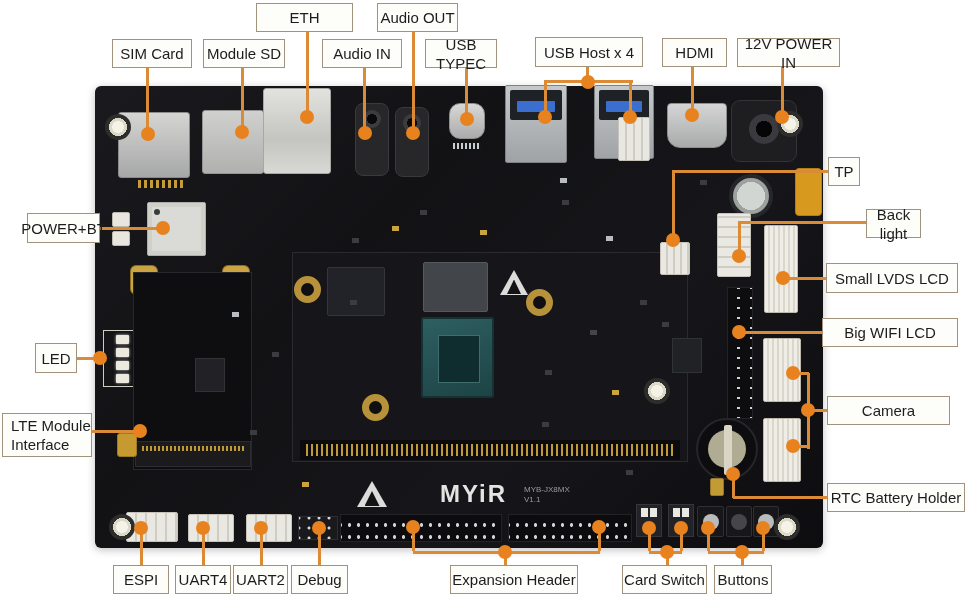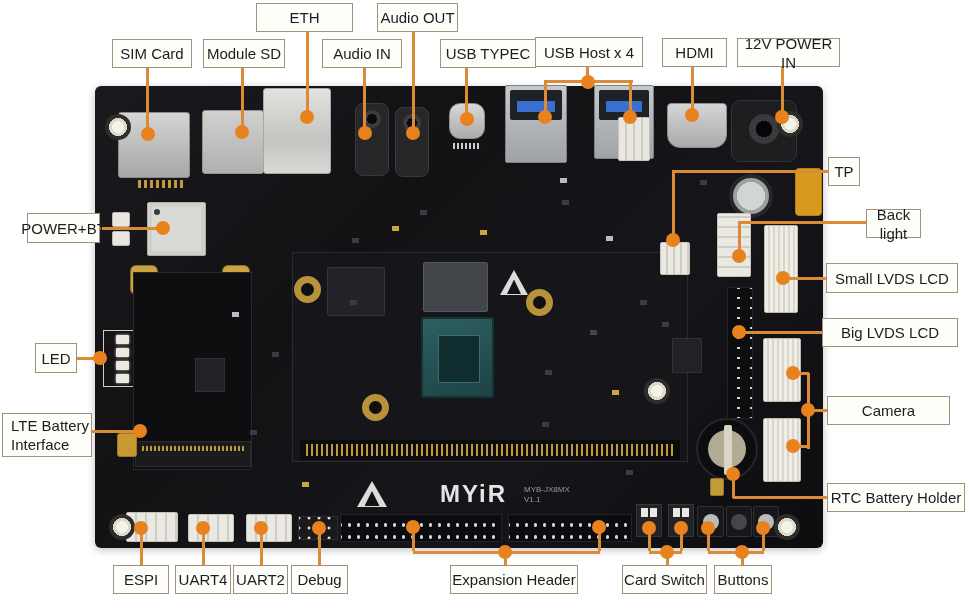--- a/index.html
+++ b/index.html
@@ -273,21 +273,21 @@
       <div class="callout-dot" style="left: 300px; top: 110px;"></div>
       <div class="callout-label" style="left: 256px; top: 3px; width: 97px; height: 29px;">ETH</div>
       <div class="callout-line" style="left: 363px; top: 68px; width: 3px; height: 65px;"></div>
       <div class="callout-dot" style="left: 358px; top: 126px;"></div>
       <div class="callout-label" style="left: 322px; top: 39px; width: 80px; height: 29px;">Audio IN</div>
       <div class="callout-line" style="left: 412px; top: 32px; width: 3px; height: 101px;"></div>
       <div class="callout-dot" style="left: 406px; top: 126px;"></div>
       <div class="callout-label" style="left: 377px; top: 3px; width: 81px; height: 29px;">Audio OUT</div>
       <div class="callout-line" style="left: 465px; top: 68px; width: 3px; height: 52px;"></div>
       <div class="callout-dot" style="left: 460px; top: 112px;"></div>
-      <div class="callout-label" style="left: 440px; top: 39px; width: 96px; height: 29px;">USB TYPEC</div>
+      <div class="callout-label" style="left: 425px; top: 39px; width: 72px; height: 29px;">USB TYPEC</div>
       <div class="callout-line" style="left: 586px; top: 67px; width: 3px; height: 15px;"></div>
       <div class="callout-line" style="left: 545px; top: 80px; width: 88px; height: 3px;"></div>
       <div class="callout-line" style="left: 544px; top: 80px; width: 3px; height: 37px;"></div>
       <div class="callout-line" style="left: 629px; top: 80px; width: 3px; height: 37px;"></div>
       <div class="callout-dot" style="left: 581px; top: 75px;"></div>
       <div class="callout-dot" style="left: 538px; top: 110px;"></div>
       <div class="callout-dot" style="left: 623px; top: 110px;"></div>
       <div class="callout-label" style="left: 535px; top: 37px; width: 108px; height: 30px;">USB Host x 4</div>
       <div class="callout-line" style="left: 691px; top: 67px; width: 3px; height: 48px;"></div>
       <div class="callout-dot" style="left: 685px; top: 108px;"></div>
@@ -301,42 +301,42 @@
       <div class="callout-label" style="left: 828px; top: 157px; width: 32px; height: 29px;">TP</div>
       <div class="callout-line" style="left: 739px; top: 221px; width: 127px; height: 3px;"></div>
       <div class="callout-line" style="left: 738px; top: 221px; width: 3px; height: 35px;"></div>
       <div class="callout-dot" style="left: 732px; top: 249px;"></div>
       <div class="callout-label" style="left: 866px; top: 209px; width: 55px; height: 29px;">Back light</div>
       <div class="callout-line" style="left: 783px; top: 277px; width: 43px; height: 3px;"></div>
       <div class="callout-dot" style="left: 776px; top: 271px;"></div>
       <div class="callout-label" style="left: 826px; top: 263px; width: 132px; height: 30px;">Small LVDS LCD</div>
       <div class="callout-line" style="left: 739px; top: 331px; width: 83px; height: 3px;"></div>
       <div class="callout-dot" style="left: 732px; top: 325px;"></div>
-      <div class="callout-label" style="left: 822px; top: 318px; width: 136px; height: 29px;">Big LVDS LCD</div>
+      <div class="callout-label" style="left: 822px; top: 318px; width: 136px; height: 29px;">Big WIFI LCD</div>
       <div class="callout-line" style="left: 808px; top: 409px; width: 19px; height: 3px;"></div>
       <div class="callout-line" style="left: 807px; top: 373px; width: 3px; height: 76px;"></div>
       <div class="callout-line" style="left: 793px; top: 372px; width: 16px; height: 3px;"></div>
       <div class="callout-line" style="left: 793px; top: 445px; width: 16px; height: 3px;"></div>
       <div class="callout-dot" style="left: 801px; top: 403px;"></div>
       <div class="callout-dot" style="left: 786px; top: 366px;"></div>
       <div class="callout-dot" style="left: 786px; top: 439px;"></div>
       <div class="callout-label" style="left: 827px; top: 396px; width: 123px; height: 29px;">Camera</div>
       <div class="callout-line" style="left: 733px; top: 496px; width: 94px; height: 3px;"></div>
       <div class="callout-line" style="left: 732px; top: 474px; width: 3px; height: 24px;"></div>
       <div class="callout-dot" style="left: 726px; top: 467px;"></div>
       <div class="callout-label" style="left: 827px; top: 483px; width: 138px; height: 29px;">RTC Battery Holder</div>
       <div class="callout-line" style="left: 100px; top: 227px; width: 63px; height: 3px;"></div>
       <div class="callout-dot" style="left: 156px; top: 221px;"></div>
       <div class="callout-label" style="left: 27px; top: 213px; width: 73px; height: 30px;">POWER+BT</div>
       <div class="callout-line" style="left: 77px; top: 357px; width: 24px; height: 3px;"></div>
       <div class="callout-dot" style="left: 93px; top: 351px;"></div>
       <div class="callout-label" style="left: 35px; top: 343px; width: 42px; height: 30px;">LED</div>
       <div class="callout-line" style="left: 92px; top: 430px; width: 48px; height: 3px;"></div>
       <div class="callout-dot" style="left: 133px; top: 424px;"></div>
-      <div class="callout-label" style="left: 2px; top: 413px; width: 90px; height: 44px; justify-content: flex-start; padding-left: 8px; text-align: left;">LTE Battery
+      <div class="callout-label" style="left: 2px; top: 413px; width: 90px; height: 44px; justify-content: flex-start; padding-left: 8px; text-align: left;">LTE Module
 Interface</div>
       <div class="callout-line" style="left: 140px; top: 528px; width: 3px; height: 37px;"></div>
       <div class="callout-dot" style="left: 134px; top: 521px;"></div>
       <div class="callout-label" style="left: 113px; top: 565px; width: 56px; height: 29px;">ESPI</div>
       <div class="callout-line" style="left: 202px; top: 528px; width: 3px; height: 37px;"></div>
       <div class="callout-dot" style="left: 196px; top: 521px;"></div>
       <div class="callout-label" style="left: 175px; top: 565px; width: 56px; height: 29px;">UART4</div>
       <div class="callout-line" style="left: 260px; top: 528px; width: 3px; height: 37px;"></div>
       <div class="callout-dot" style="left: 254px; top: 521px;"></div>
       <div class="callout-label" style="left: 233px; top: 565px; width: 55px; height: 29px;">UART2</div>

